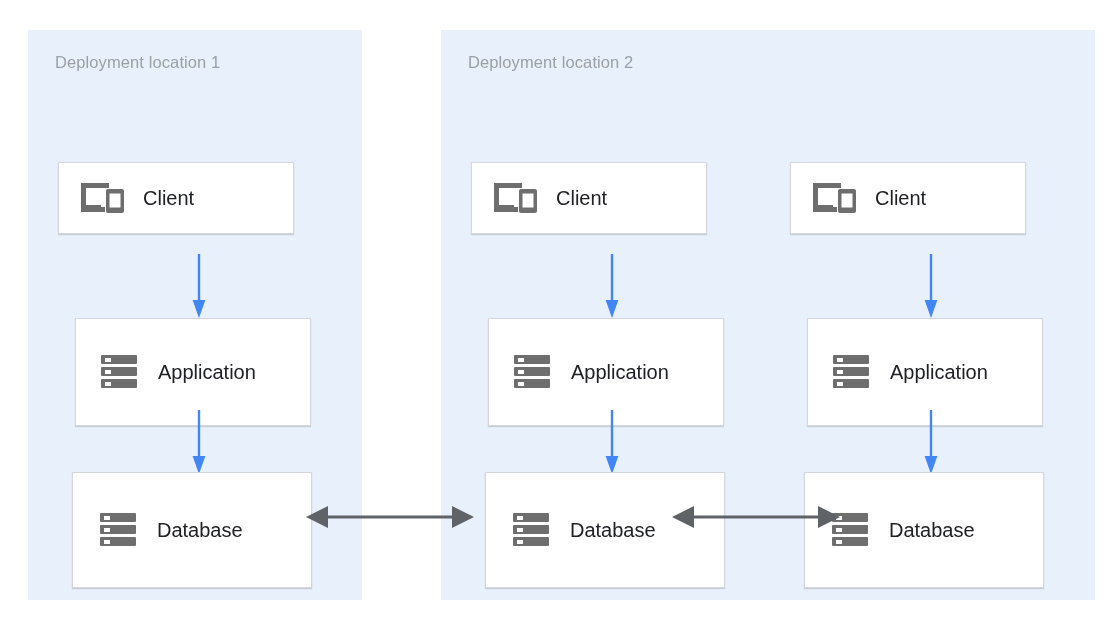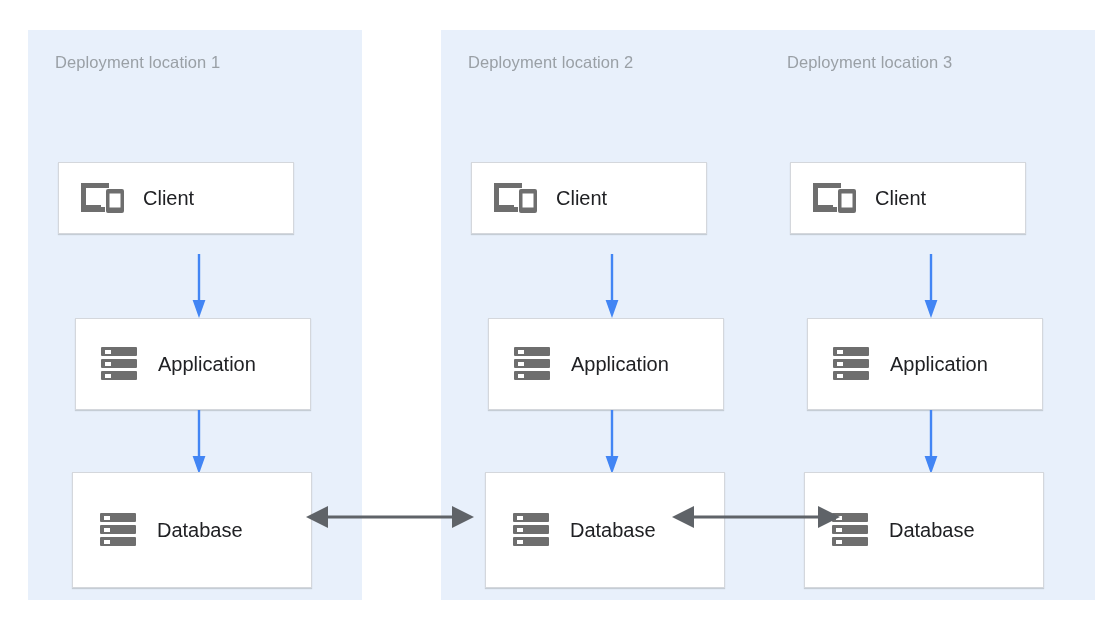--- a/index.html
+++ b/index.html
@@ -70,21 +70,21 @@
     width: 236px;
     height: 72px;
     top: 132px;
     left: 30px;
   }
   .node-client .icon-wrap { width: 52px; margin-left: 18px; }
   .node-client .node-label { margin-left: 14px; }
 
   .node-app {
     width: 236px;
-    height: 92px;
+    height: 108px;
     top: 288px;
     left: 47px;
   }
   .node-app .icon-wrap { width: 42px; margin-left: 22px; }
   .node-app .node-label { margin-left: 18px; }
 
   .node-db {
     width: 240px;
     height: 116px;
     top: 442px;
@@ -226,21 +226,20 @@
           <rect x="5" y="17" width="6" height="4" fill="#ffffff"></rect>
           <rect x="1" y="26" width="36" height="9" rx="1" fill="#6e6e6e"></rect>
           <rect x="5" y="29" width="6" height="4" fill="#ffffff"></rect>
         </svg>
       </span>
       <span class="node-label">Database</span>
     </div>
   </div>
 
   <div class="panel panel-3">
-    <div class="panel-title">Deployment location 3</div>
 
     <div class="node node-client">
       <span class="icon-wrap">
         <svg width="48" height="36" viewBox="0 0 48 36" aria-hidden="true">
           <path fill="#6e6e6e" d="M2 3h28v5H7v17h15v5H2V3z"></path>
           <rect x="2" y="27" width="24" height="5" fill="#6e6e6e"></rect>
           <path fill="#6e6e6e" d="M29 9h14a2 2 0 0 1 2 2v20a2 2 0 0 1-2 2H29a2 2 0 0 1-2-2V11a2 2 0 0 1 2-2zm1.5 4.5v14h11v-14h-11z"></path>
         </svg>
       </span>
       <span class="node-label">Client</span>

